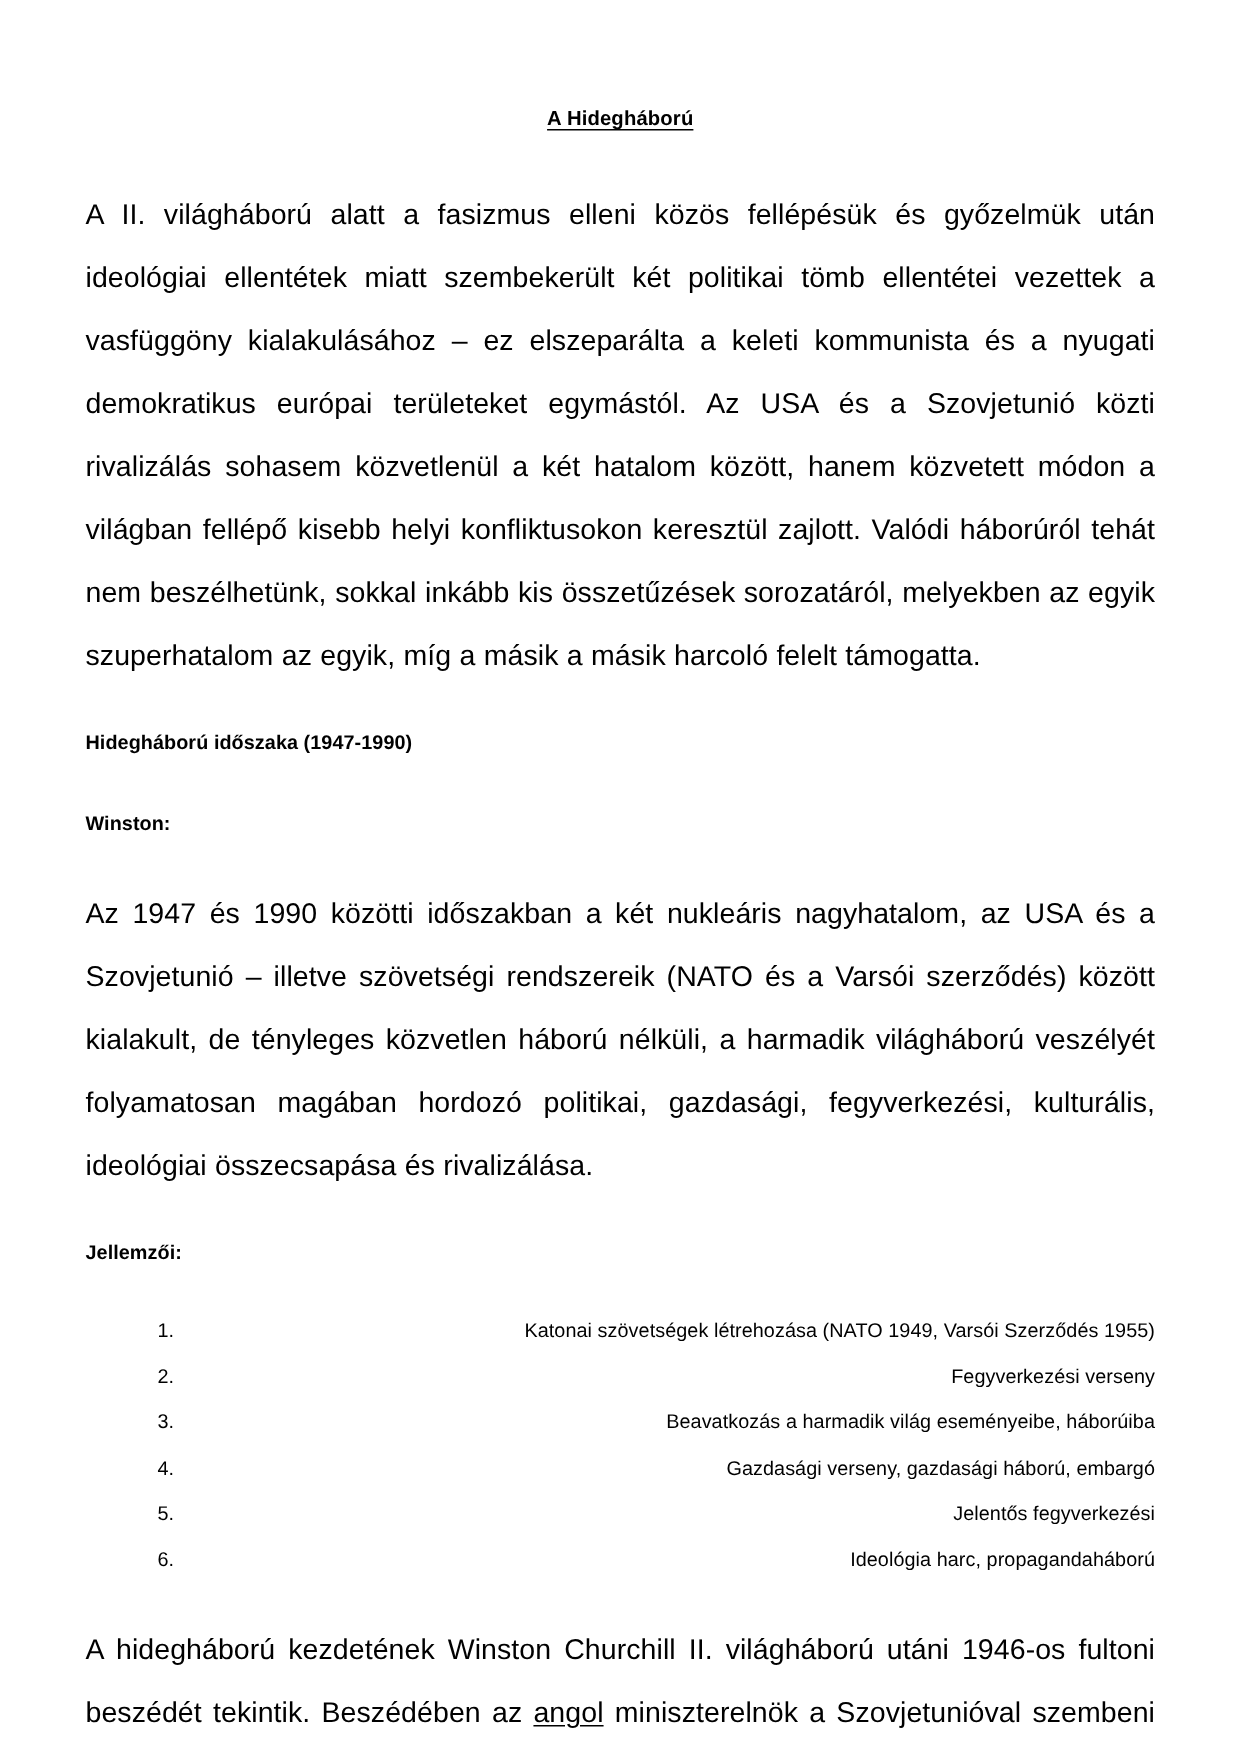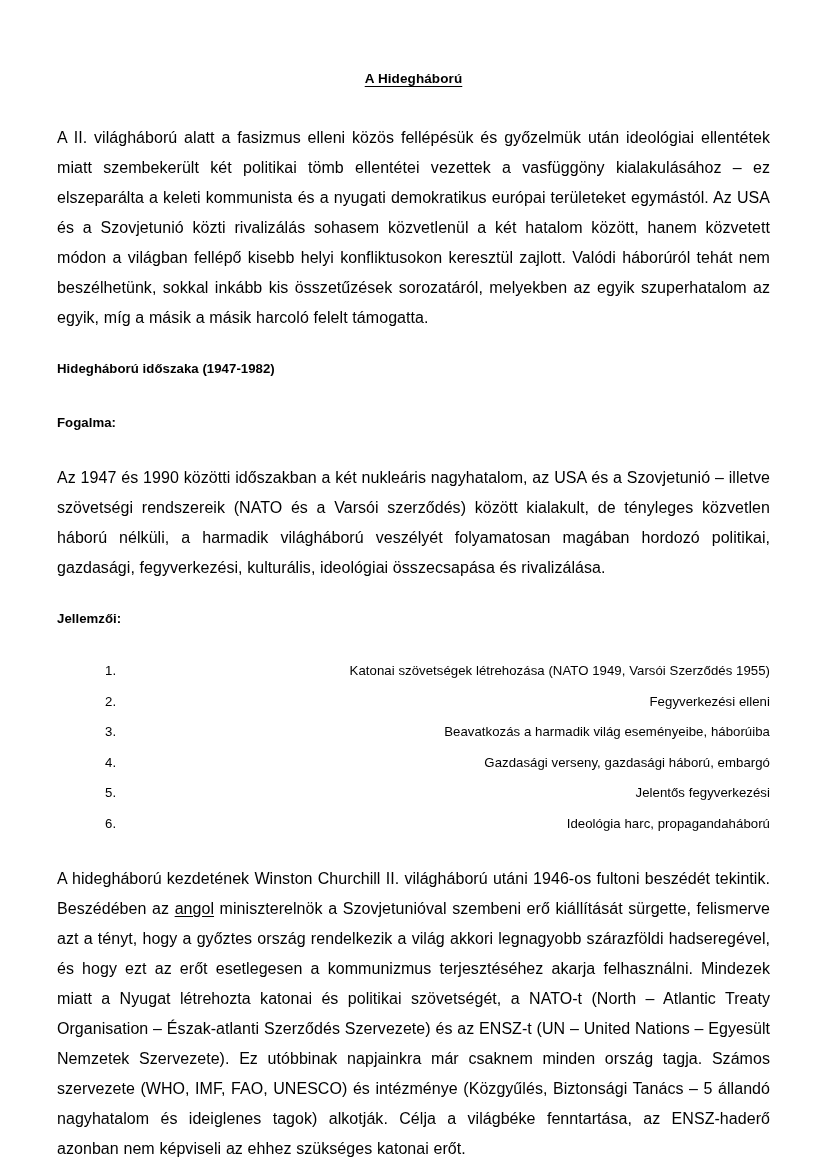--- a/index.html
+++ b/index.html
@@ -26,22 +26,22 @@
     text-align: center;
     font-size: 13.5px;
     font-weight: bold;
     text-decoration: underline;
     text-underline-offset: 2.5px;
     letter-spacing: 0.1px;
     margin: 0 0 34px 0;
     line-height: 1.4;
   }
   p.body-par {
-    font-size: 16px;
-    line-height: 30px;
+    font-size: 19px;
+    line-height: 42px;
     text-align: justify;
     text-justify: inter-word;
     margin: 0 0 21px 0;
     letter-spacing: 0.05px;
     word-spacing: 0.2px;
   }
   h2.section-heading {
     font-size: 13.2px;
     font-weight: bold;
     line-height: 30.5px;
@@ -82,31 +82,31 @@
 </style>
 </head>
 <body>
 
 <div class="page">
 
   <h1 class="doc-title">A Hidegháború</h1>
 
   <p class="body-par">A II. világháború alatt a fasizmus elleni közös fellépésük és győzelmük után ideológiai ellentétek miatt szembekerült két politikai tömb ellentétei vezettek a vasfüggöny kialakulásához – ez elszeparálta a keleti kommunista és a nyugati demokratikus európai területeket egymástól. Az USA és a Szovjetunió közti rivalizálás sohasem közvetlenül a két hatalom között, hanem közvetett módon a világban fellépő kisebb helyi konfliktusokon keresztül zajlott. Valódi háborúról tehát nem beszélhetünk, sokkal inkább kis összetűzések sorozatáról, melyekben az egyik szuperhatalom az egyik, míg a másik a másik harcoló felelt támogatta.</p>
 
-  <h2 class="section-heading gap-lg">Hidegháború időszaka (1947-1982)</h2>
+  <h2 class="section-heading gap-lg">Hidegháború időszaka (1947-1990)</h2>
 
-  <h2 class="section-heading gap-lg">Fogalma:</h2>
+  <h2 class="section-heading gap-lg">Winston:</h2>
 
   <p class="body-par">Az 1947 és 1990 közötti időszakban a két nukleáris nagyhatalom, az USA és a Szovjetunió – illetve szövetségi rendszereik (NATO és a Varsói szerződés) között kialakult, de tényleges közvetlen háború nélküli, a harmadik világháború veszélyét folyamatosan magában hordozó politikai, gazdasági, fegyverkezési, kulturális, ideológiai összecsapása és rivalizálása.</p>
 
   <h2 class="section-heading">Jellemzői:</h2>
 
   <ol class="feature-list">
     <li>Katonai szövetségek létrehozása (NATO 1949, Varsói Szerződés 1955)</li>
-    <li>Fegyverkezési elleni</li>
+    <li>Fegyverkezési verseny</li>
     <li>Beavatkozás a harmadik világ eseményeibe, háborúiba</li>
     <li>Gazdasági verseny, gazdasági háború, embargó</li>
     <li>Jelentős fegyverkezési</li>
     <li>Ideológia harc, propagandaháború</li>
   </ol>
 
   <p class="body-par">
     <span>A hidegháború kezdetének Winston Churchill II. világháború utáni 1946-os fultoni beszédét tekintik. Beszédében az </span><span class="uline">angol</span><span> miniszterelnök a Szovjetunióval szembeni erő kiállítását sürgette, felismerve azt a tényt, hogy a győztes ország rendelkezik a világ akkori legnagyobb szárazföldi hadseregével, és hogy ezt az erőt esetlegesen a kommunizmus terjesztéséhez akarja felhasználni. Mindezek miatt a Nyugat létrehozta katonai és politikai szövetségét, a NATO-t (North – Atlantic Treaty Organisation – Észak-atlanti Szerződés Szervezete) és az ENSZ-t (UN – United Nations – Egyesült Nemzetek Szervezete).  Ez utóbbinak napjainkra már csaknem minden ország tagja. Számos szervezete (WHO, IMF, FAO, UNESCO) és intézménye (Közgyűlés, Biztonsági Tanács – 5 állandó nagyhatalom és ideiglenes tagok) alkotják. Célja a világbéke fenntartása, az ENSZ-haderő azonban nem képviseli az ehhez szükséges katonai erőt.</span>
   </p>
 

